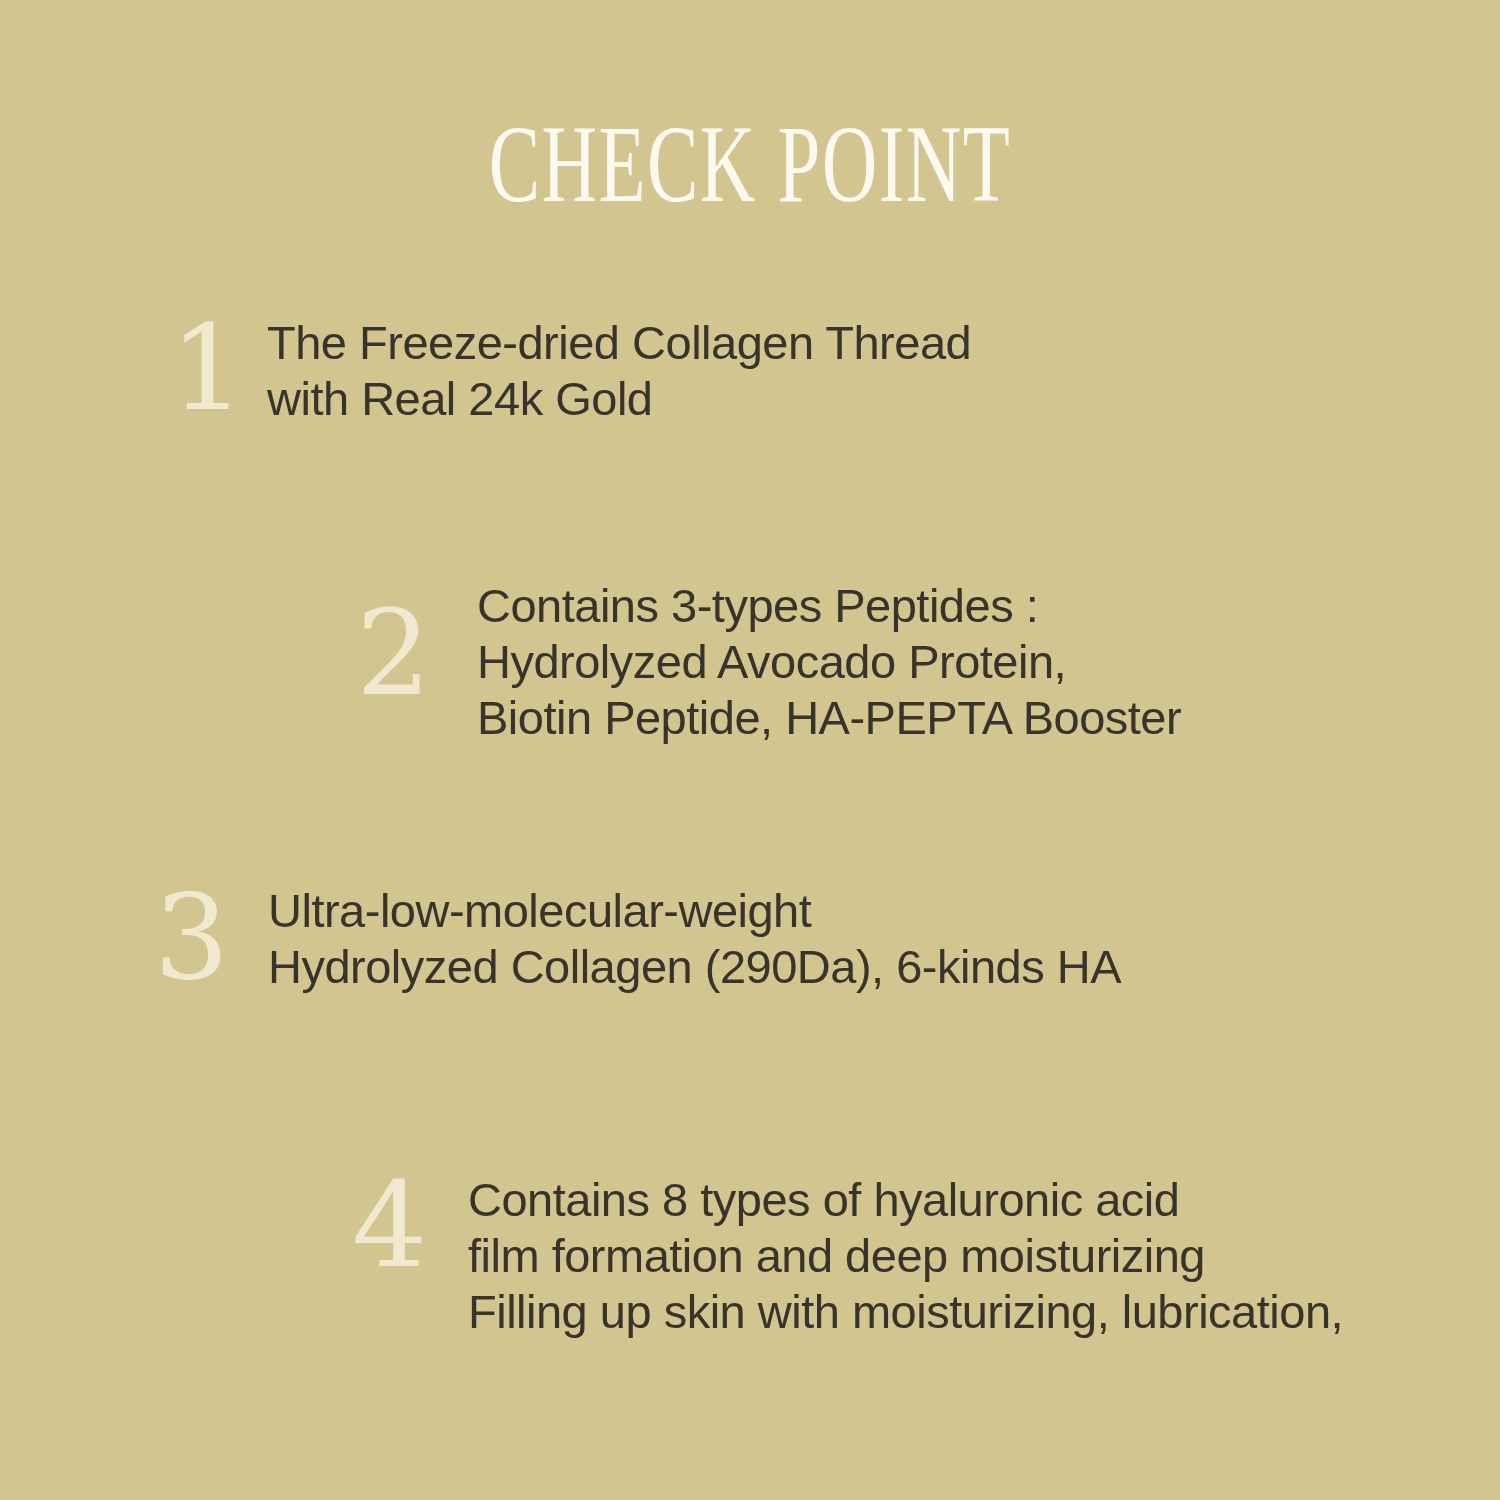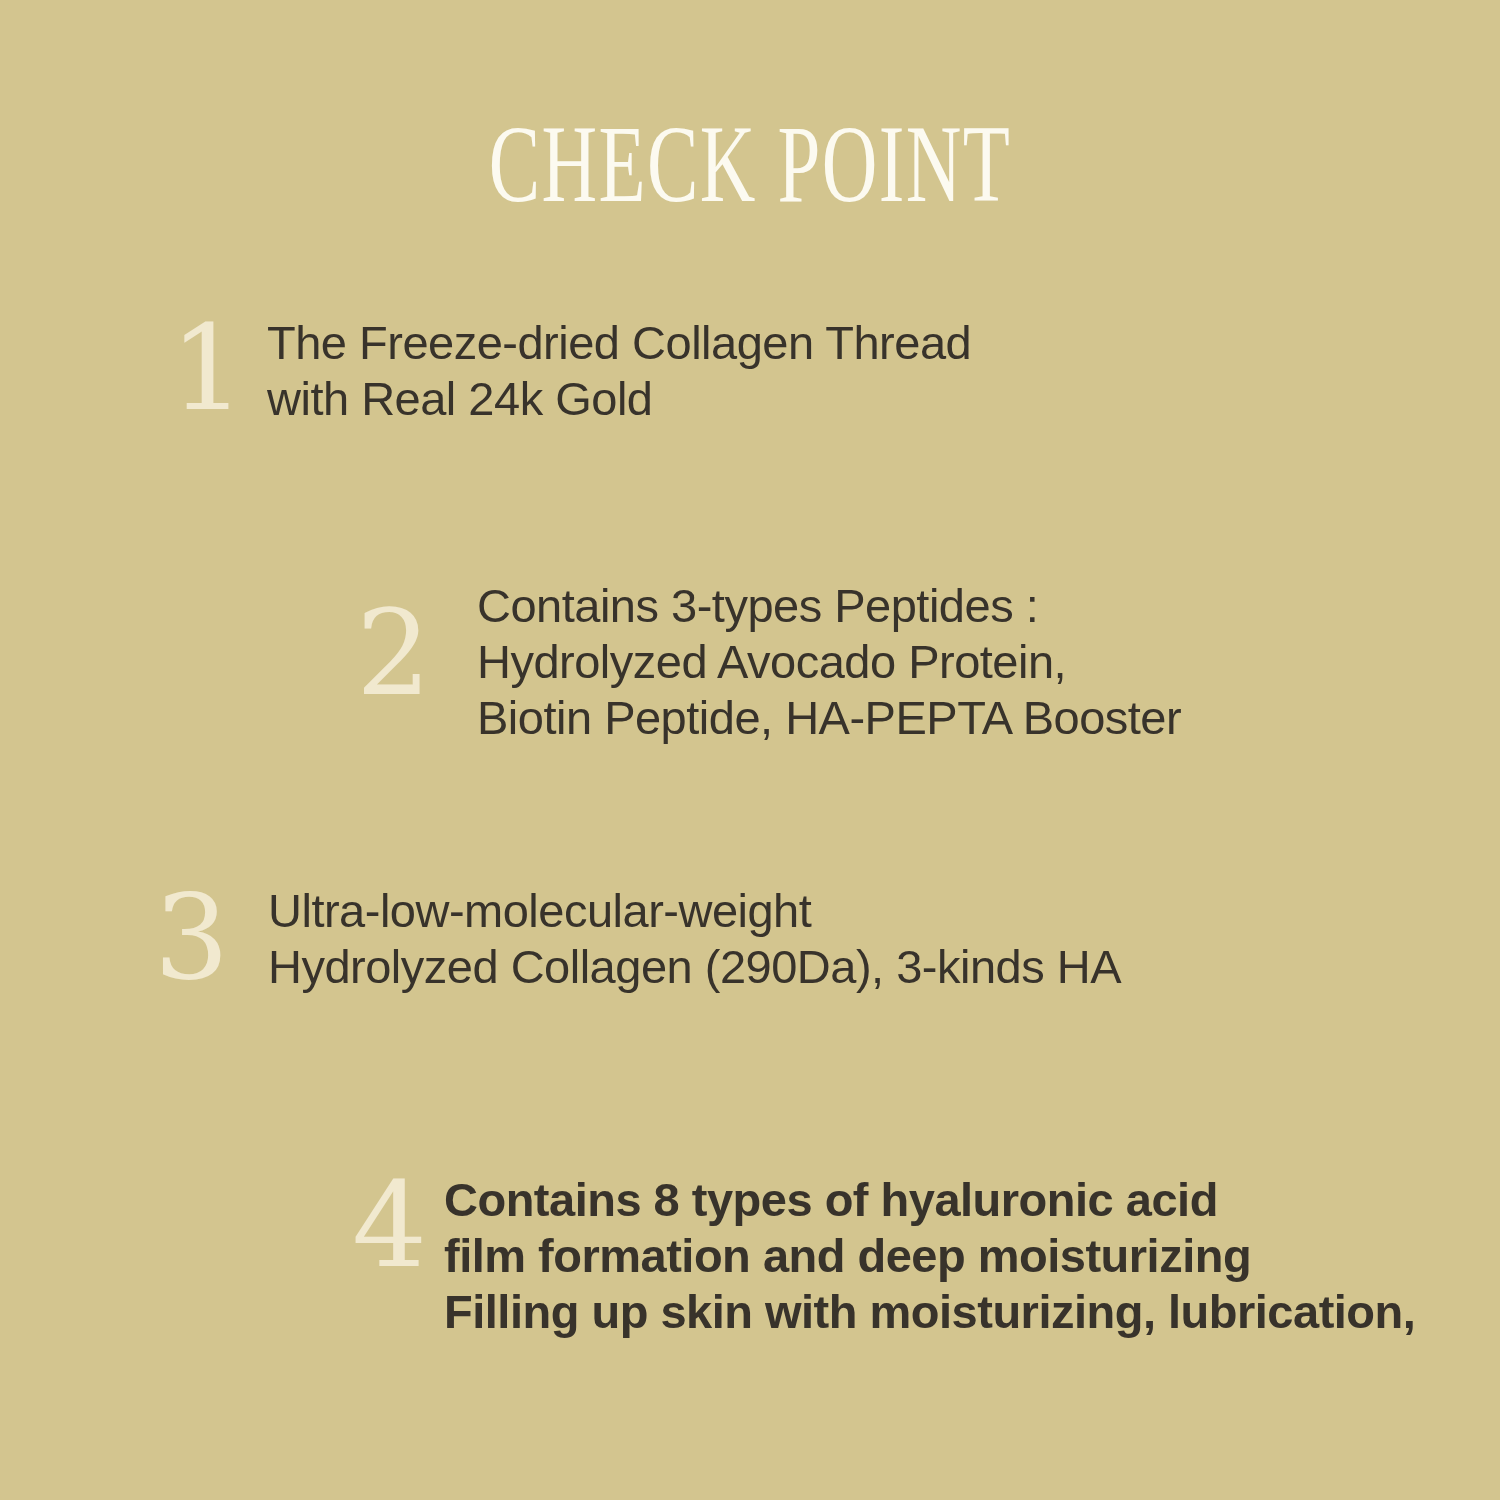--- a/index.html
+++ b/index.html
@@ -46,21 +46,21 @@
     color: var(--text, #38332b);
     white-space: nowrap;
   }
   .n1 { top: 309px;  left: 170px; }
   .t1 { top: 315px;  left: 267px; }
   .n2 { top: 594px;  left: 356px; }
   .t2 { top: 578px;  left: 457px; margin-left: 20px; }
   .n3 { top: 878px;  left: 154px; }
   .t3 { top: 883px;  left: 256px; margin-left: 12px; }
   .n4 { top: 1166px; left: 352px; }
-  .t4 { top: 1172px; left: 444px; font-weight: bold; }
+  .t4 { top: 1172px; left: 468px; }
 </style>
 </head>
 <body>
 
 <div class="canvas">
 
   <div class="title">CHECK POINT</div>
 
   <div class="num n1">1</div>
   <div class="lines t1">
@@ -71,21 +71,21 @@
   <div class="num n2">2</div>
   <div class="lines t2">
     <div>Contains 3-types Peptides :</div>
     <div>Hydrolyzed Avocado Protein,</div>
     <div>Biotin Peptide, HA-PEPTA Booster</div>
   </div>
 
   <div class="num n3">3</div>
   <div class="lines t3">
     <div>Ultra-low-molecular-weight</div>
-    <div>Hydrolyzed Collagen (290Da), 3-kinds HA</div>
+    <div>Hydrolyzed Collagen (290Da), 6-kinds HA</div>
   </div>
 
   <div class="num n4">4</div>
   <div class="lines t4">
     <div>Contains 8 types of hyaluronic acid</div>
     <div>film formation and deep moisturizing</div>
     <div>Filling up skin with moisturizing, lubrication,</div>
   </div>
 
 </div>

